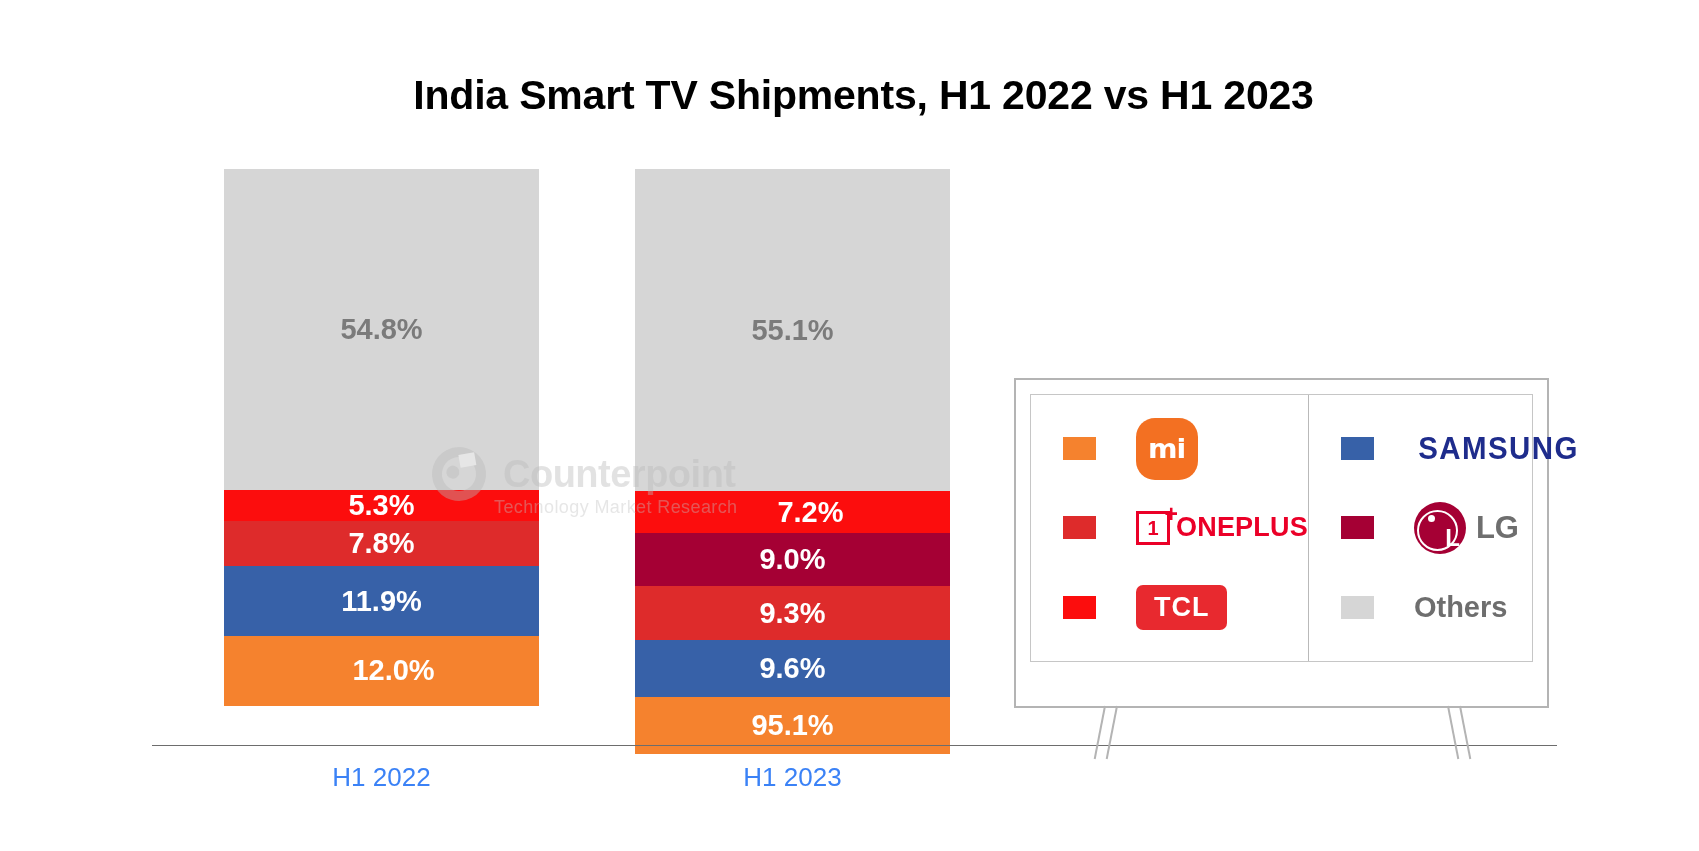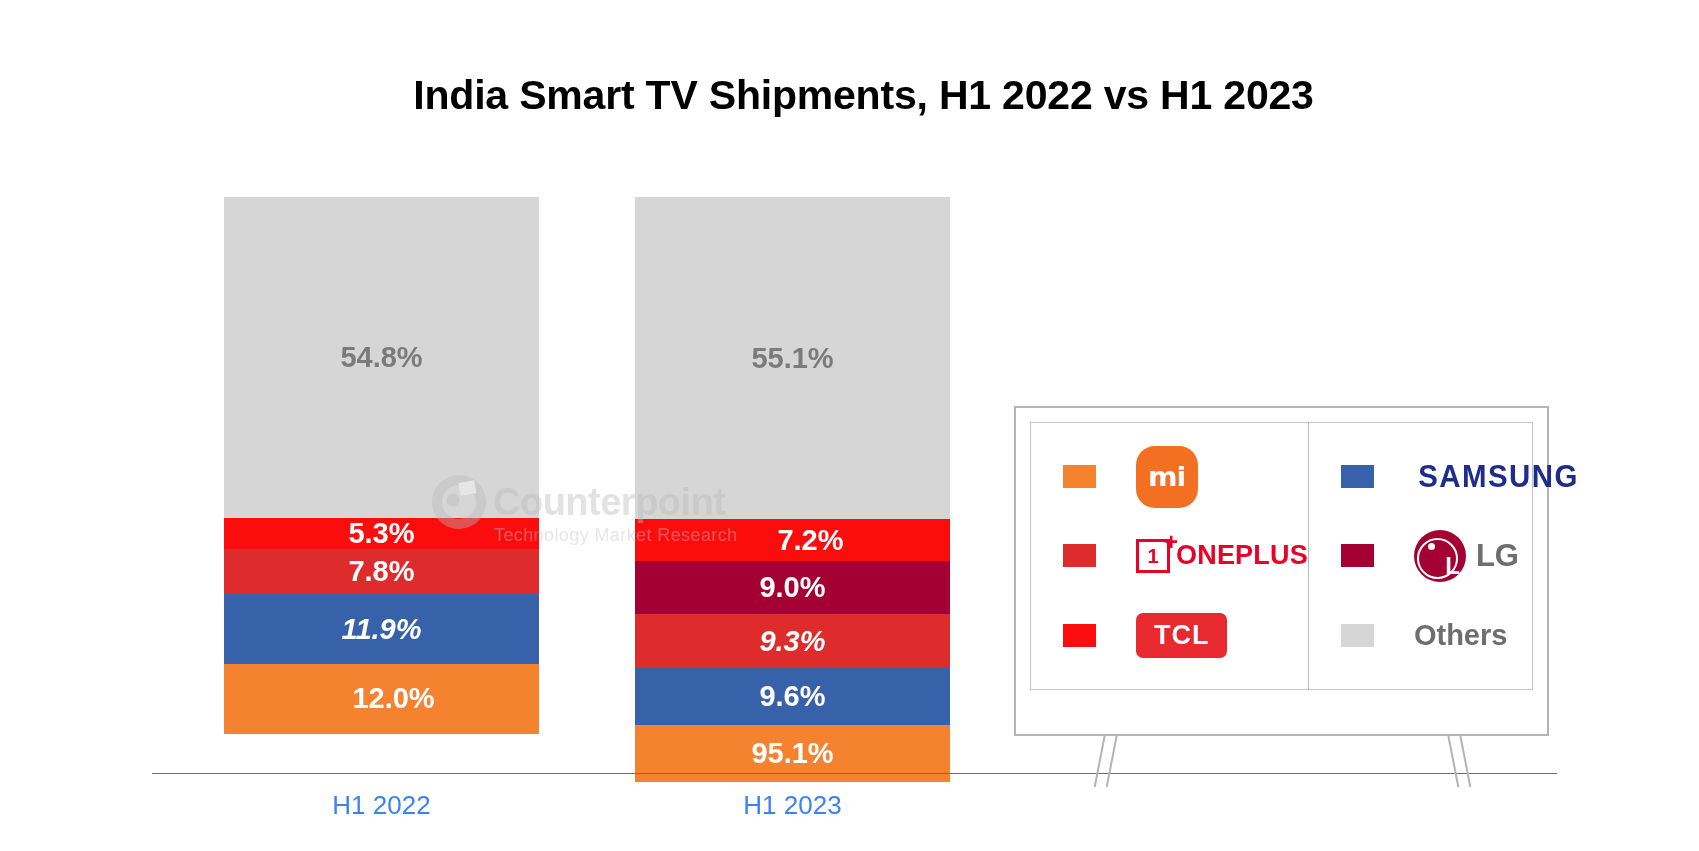--- a/index.html
+++ b/index.html
@@ -14,21 +14,21 @@
   .title{
     position:absolute;left:0;right:0;top:72px;
     text-align:center;
     font-size:41px;font-weight:bold;color:#000000;
     letter-spacing:-0.2px;
     white-space:nowrap;
     padding-left:28px;
   }
 
   
-  .plot{position:absolute;left:0;top:0;width:1699px;height:754px;margin-top:28px;}
+  .plot{position:absolute;left:0;top:0;width:1699px;height:754px;}
 
   .bar{
     position:absolute;
     width:315px;
     bottom:0;
     display:flex;flex-direction:column;
     overflow:hidden;
   }
   #bar-0{left:224px;}
   #bar-1{left:635px;}
@@ -61,21 +61,21 @@
   #cat-0{left:224px;}
   #cat-1{left:635px;}
 
   
   .watermark{
     position:absolute;left:432px;top:447px;
     width:320px;height:72px;
     z-index:2;pointer-events:none;
     opacity:.40;
   }
-  .wm-row{display:flex;align-items:center;gap:7px;}
+  .wm-row{display:flex;align-items:center;gap:17px;}
   .wm-ring{
     width:54px;height:54px;border-radius:50%;
     border:10px solid #b9b9b9;
     box-sizing:border-box;position:relative;
     transform:rotate(-28deg);
   }
   .wm-ring:after{
     content:"";position:absolute;width:13px;height:13px;border-radius:50%;
     background:#b9b9b9;left:6px;top:6px;
   }
@@ -209,39 +209,39 @@
     <div class="bar" id="bar-0" style="height:585px;">
       <div class="seg others" style="background:#D6D6D6;height:54.8%;">
         <span class="lbl">54.8%</span>
       </div>
       <div class="seg" style="background:#FC0D0D;height:5.3%;">
         <span class="lbl">5.3%</span>
       </div>
       <div class="seg" style="background:#DE2B2B;height:7.8%;">
         <span class="lbl">7.8%</span>
       </div>
-      <div class="seg" style="background:#3761A8;height:11.9%;font-style:italic;">
+      <div class="seg" style="background:#3761A8;height:11.9%;">
         <span class="lbl">11.9%</span>
       </div>
       <div class="seg" style="background:#F5822E;height:12.0%;padding-left:24px;">
         <span class="lbl">12.0%</span>
       </div>
     </div>
 
     <div class="bar" id="bar-1" style="height:585px;">
       <div class="seg others" style="background:#D6D6D6;height:55.1%;">
         <span class="lbl">55.1%</span>
       </div>
       <div class="seg" style="background:#FC0D0D;height:7.2%;padding-left:36px;">
         <span class="lbl">7.2%</span>
       </div>
       <div class="seg" style="background:#A50034;height:9.0%;">
         <span class="lbl">9.0%</span>
       </div>
-      <div class="seg" style="background:#DE2B2B;height:9.3%;font-style:italic;">
+      <div class="seg" style="background:#DE2B2B;height:9.3%;">
         <span class="lbl">9.3%</span>
       </div>
       <div class="seg" style="background:#3761A8;height:9.6%;">
         <span class="lbl">9.6%</span>
       </div>
       <div class="seg" style="background:#F5822E;height:9.8%;">
         <span class="lbl">95.1%</span>
       </div>
     </div>
 

